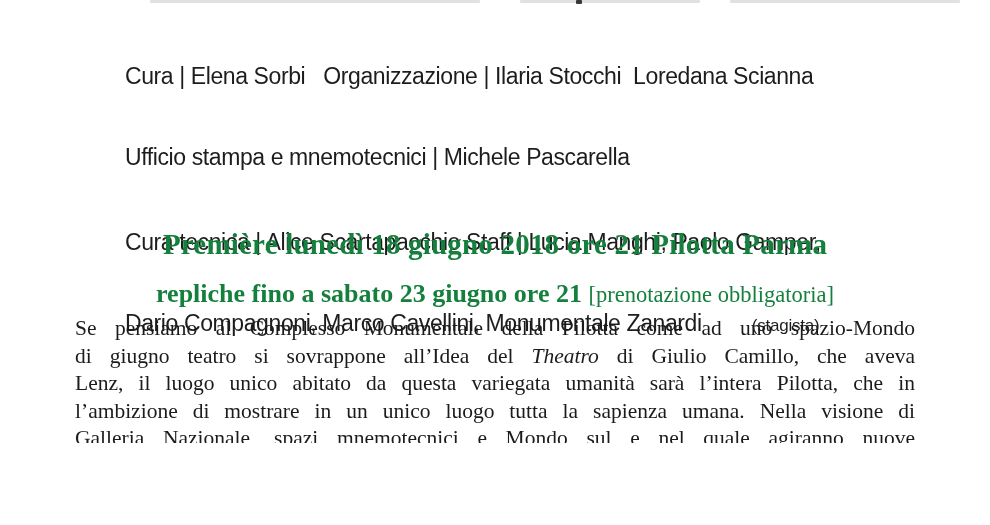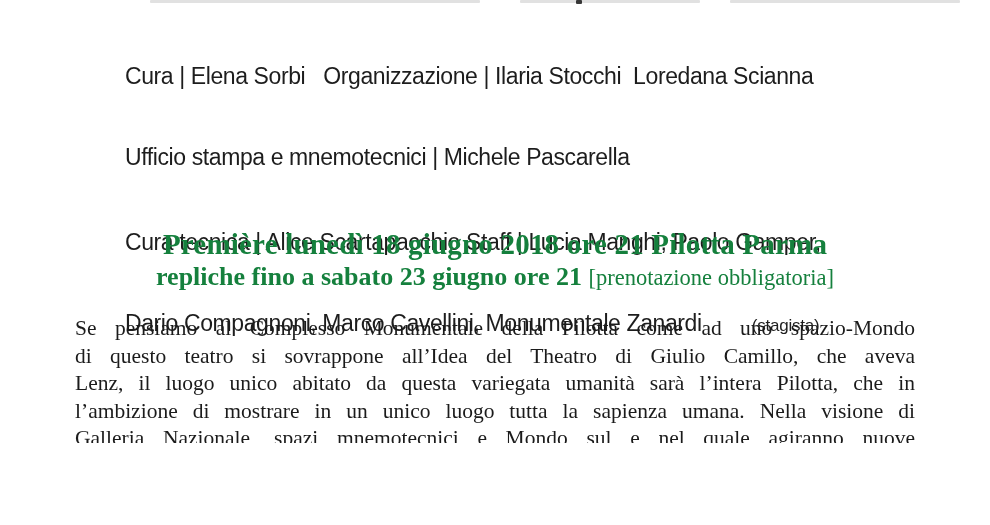--- a/index.html
+++ b/index.html
@@ -57,23 +57,23 @@
     text-align: center;
     color: #15803d;
   }
   .premiere .title {
     font-size: 29px;
     line-height: 32px;
     font-weight: bold;
     letter-spacing: 0.2px;
   }
   .premiere .subline {
-    margin-top: 0;
+    margin-top: 12px;
     font-size: 26px;
-    line-height: 34px;
+    line-height: 43px;
     font-weight: bold;
   }
   .premiere .subline .note {
     font-weight: normal;
     font-size: 22.5px;
   }
 
   
   .bodytext {
     position: absolute;
@@ -83,21 +83,21 @@
     color: #1b1b1b;
     font-size: 21.5px;
     line-height: 27.5px;
   }
   .bodytext .bline {
     text-align: justify;
     text-align-last: justify;
     height: 27.5px;
     overflow: visible;
   }
-  .bodytext .it { }
+  .bodytext .it { font-style: italic; }
 </style>
 </head>
 <body>
 
 <div class="page">
 
   <div class="frag" style="left:150px; width:330px;"></div>
   <div class="frag" style="left:520px; width:180px;"></div>
   <div class="frag dark" style="left:576px; width:6px; height:4px;"></div>
   <div class="frag" style="left:730px; width:230px;"></div>
@@ -110,19 +110,19 @@
     
   </div>
 
   <div class="premiere">
     <div class="title">Première lunedì 18 giugno 2018 ore 21 Pilotta Parma</div>
     <div class="subline"><span>repliche fino a sabato 23 giugno ore 21 </span><span class="note">[prenotazione obbligatoria]</span></div>
   </div>
 
   <div class="bodytext">
     <div class="bline">Se pensiamo al Complesso Monumentale della Pilotta come ad uno spazio-Mondo</div>
-    <div class="bline"><span>di questo teatro si sovrappone all’Idea del </span><span class="it">Theatro</span><span> di Giulio Camillo, che aveva</span></div>
+    <div class="bline"><span>di giugno teatro si sovrappone all’Idea del </span><span class="it">Theatro</span><span> di Giulio Camillo, che aveva</span></div>
     <div class="bline">Lenz, il luogo unico abitato da questa variegata umanità sarà l’intera Pilotta, che in</div>
     <div class="bline">l’ambizione di mostrare in un unico luogo tutta la sapienza umana. Nella visione di</div>
     <div class="bline">Galleria Nazionale, spazi mnemotecnici e Mondo sul e nel quale agiranno nuove</div>
   </div>
 
 </div>
 
 </body></html>

